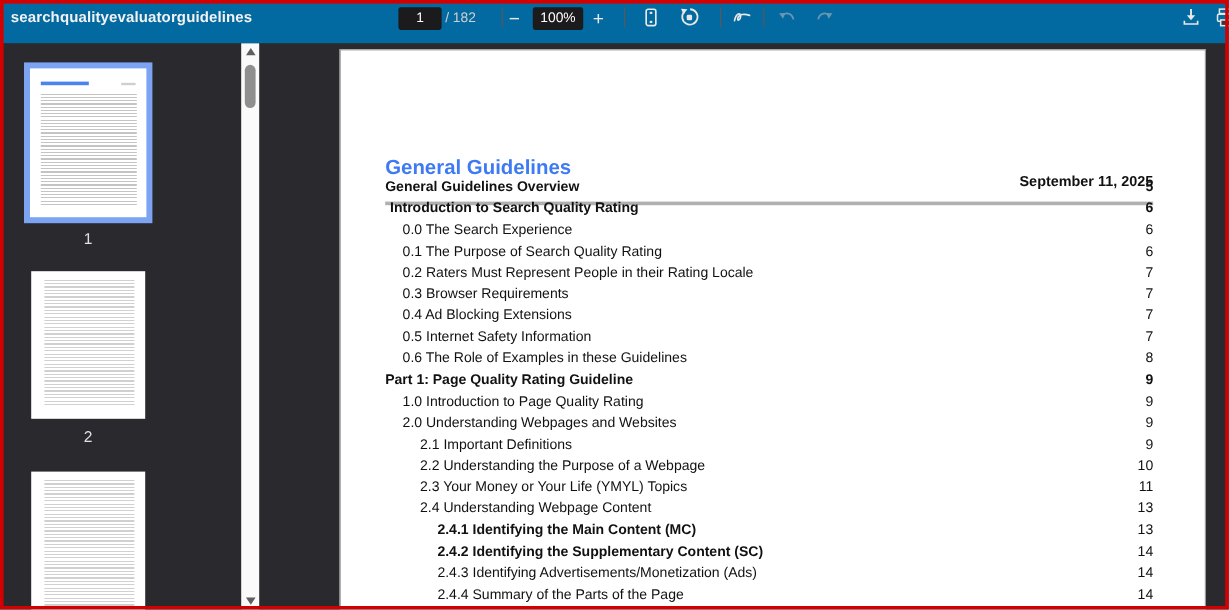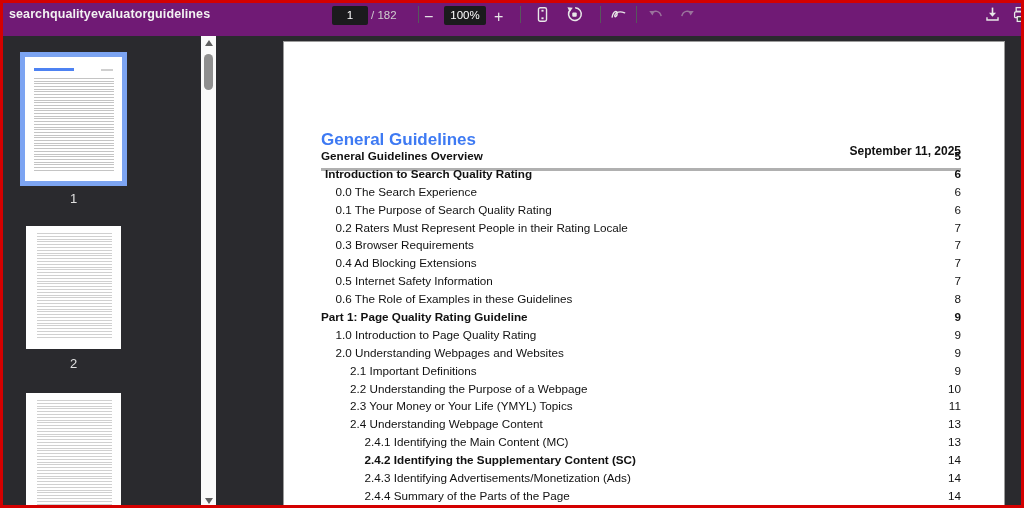--- a/index.html
+++ b/index.html
@@ -3,21 +3,21 @@
 <meta charset="utf-8">
 <style>
   html,body{margin:0;padding:0;}
   body{
     width:1024px;height:508px;position:relative;overflow:hidden;
     background:#2a2a2e;font-family:"Liberation Sans",sans-serif;
   }
   .red-frame{position:absolute;inset:0;border:3px solid #d40000;z-index:90;pointer-events:none;}
 
   
-  .toolbar{position:absolute;left:0;top:0;width:1024px;height:36px;background:#701a75;z-index:10;}
+  .toolbar{position:absolute;left:0;top:0;width:1024px;height:36px;background:#0369a1;z-index:10;}
   .toolbar .abs{position:absolute;}
   .filename{left:9px;top:7px;color:#f2f2f2;font-size:12.5px;font-weight:700;letter-spacing:.1px;}
   .num-box{background:#1b1b1d;color:#fff;font-size:11.5px;text-align:center;border-radius:2px;border:none;line-height:17px;height:17px;}
   .page-box{left:332px;top:6px;width:32px;}
   .page-total{left:371px;top:9px;color:#cfcfcf;font-size:11.5px;}
   .zoom-box{left:444px;top:6px;width:38px;}
   .tb-sep{width:1px;height:17px;background:#57575c;top:6px;}
   .tb-btn{color:#e8e8e8;font-size:16px;line-height:16px;background:none;border:none;padding:0;cursor:default;}
   .tb-icon{top:6px;width:17px;height:17px;}
   .disabled-icon{opacity:.55;}
@@ -242,21 +242,21 @@
       <span class="toc-text" style="padding-left: 29px;">2.3 Your Money or Your Life (YMYL) Topics</span>
       <span class="toc-page">11</span>
     </div>
 
     <div class="toc-row">
       <span class="toc-text" style="padding-left: 29px;">2.4 Understanding Webpage Content</span>
       <span class="toc-page">13</span>
     </div>
 
     <div class="toc-row">
-      <span class="toc-text" style="padding-left: 43.5px;">2.4.1 Identifying the Main Content (MC)</span>
+      <span class="toc-text" style="padding-left: 43.5px; font-weight: bold;">2.4.1 Identifying the Main Content (MC)</span>
       <span class="toc-page">13</span>
     </div>
 
     <div class="toc-row">
       <span class="toc-text" style="padding-left: 43.5px; font-weight: bold;">2.4.2 Identifying the Supplementary Content (SC)</span>
       <span class="toc-page">14</span>
     </div>
 
     <div class="toc-row">
       <span class="toc-text" style="padding-left: 43.5px;">2.4.3 Identifying Advertisements/Monetization (Ads)</span>

